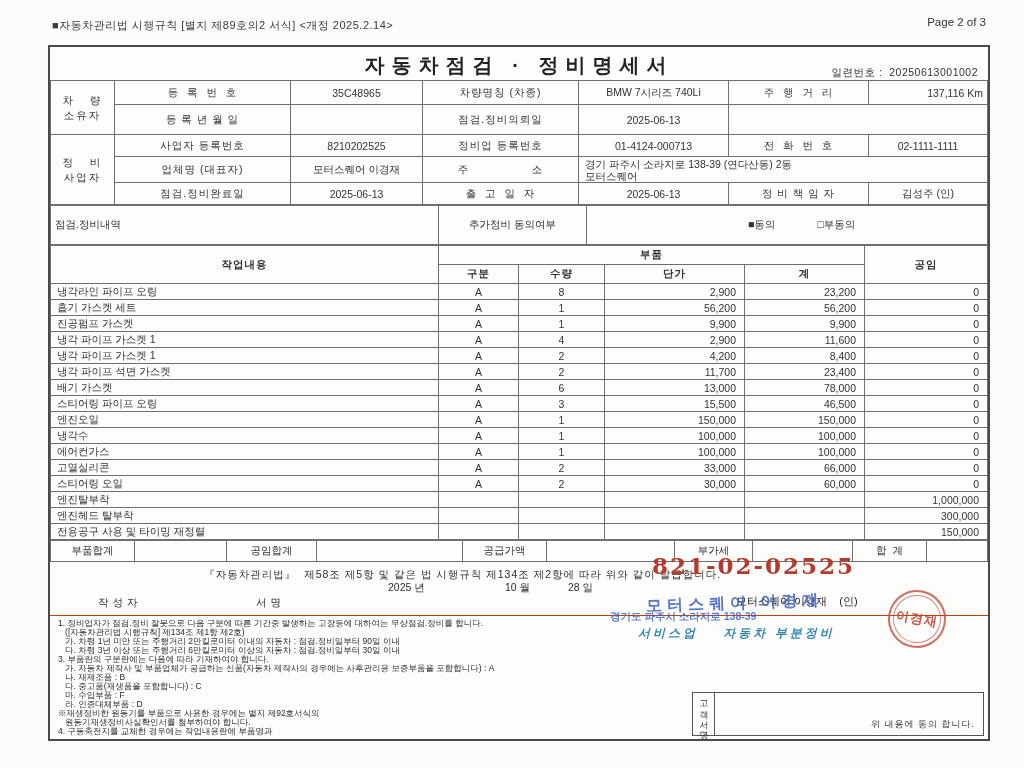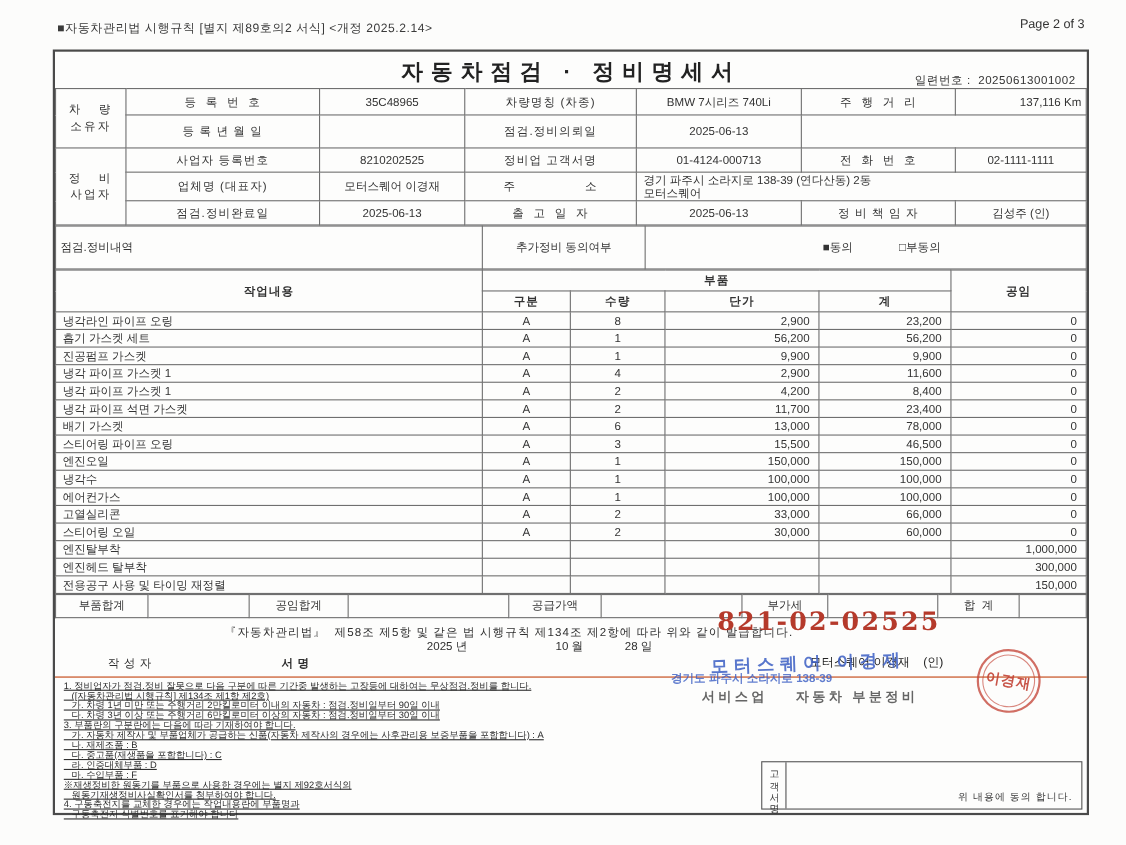--- a/index.html
+++ b/index.html
@@ -37,35 +37,35 @@
   .wname { padding-left:6px; }
   .work .r { padding-right:8px; }
 
   .totals td { height:21px; }
 
   .issue { position:relative; height:54px; border-bottom:1px solid #c2410c; font-size:10.5px; }
   .stmt { position:absolute; left:0; top:6px; width:88%; text-align:center; letter-spacing:1px; white-space:pre; }
   .dy { position:absolute; top:19px; white-space:pre; }
   .d-y { left:338px; } .d-m { left:455px; } .d-d { left:518px; }
   .writer { position:absolute; top:34px; letter-spacing:4px; white-space:pre; }
-  .w-1 { left:48px; } .w-2 { left:206px;font-weight:bold; }
+  .w-1 { left:48px; } .w-2 { left:206px; }
 
   
   .overlay { position:absolute; inset:0; pointer-events:none; }
   .overlay > * { position:absolute; }
   .stamp-no { left:602px; top:505px; font-family:"DejaVu Serif", serif; font-size:23px; font-weight:600; color:#b53a2b; letter-spacing:2px; }
   .name-printed { left:686px; top:547px; font-size:11px; color:#222; white-space:pre; }
   .name-blue { left:596px; top:546px; font-size:16px; font-weight:bold; color:#3c5fc4; letter-spacing:5px; opacity:.85; transform:rotate(-2deg); white-space:pre; }
   .addr-blue { left:560px; top:563px; font-size:10.5px; font-weight:bold; color:#3c5fc4; opacity:.8; white-space:pre; }
-  .biz-blue { left:588px; top:578px; font-size:12px; font-weight:bold; color:#404040; letter-spacing:3px; opacity:.8; white-space:pre; }
+  .biz-blue { left:588px; top:578px; font-size:12px; font-weight:bold; color:#0369a1; letter-spacing:3px; opacity:.8; white-space:pre;font-style:italic; }
   .seal { left:838px; top:543px; width:58px; height:58px; border:2px solid rgba(196,71,58,.85); border-radius:50%; transform:rotate(10deg); display:flex; align-items:center; justify-content:center; opacity:.92; }
   .seal::after { content:""; position:absolute; inset:3px; border:1px solid rgba(196,71,58,.7); border-radius:50%; }
   .seal span { font-size:13px; font-weight:bold; color:#c4473a; letter-spacing:1px; }
 
-  .fineprint { position:relative; height:148px; padding:3px 0 0 8px;text-decoration:underline; }
+  .fineprint { position:relative; height:148px; padding:3px 0 0 8px; }
   .fp-line { font-size:8.5px; line-height:9px; color:#2b2b2b; white-space:pre; }
 
   .cust-box { left:642px; top:645px; width:292px; height:44px; border:1px solid #555; background:rgba(255,255,255,.0); display:flex; }
   .cust-label { width:22px; border-right:1px solid #555; display:flex; align-items:center; justify-content:center; writing-mode:vertical-rl; text-orientation:upright; font-size:9px; letter-spacing:1px; color:#333; }
   .cust-body { position:relative; flex:1; }
   .agree { position:absolute; right:8px; bottom:4px; font-size:9px; letter-spacing:1px; color:#333; white-space:pre; }
 </style>
 </head>
 <body>
 
@@ -104,21 +104,21 @@
         <td class="lab">등 록 년 월 일</td>
         <td class="val"></td>
         <td class="lab">점검.정비의뢰일</td>
         <td class="val">2025-06-13</td>
         <td colspan="2"></td>
       </tr>
       <tr class="h22">
         <td class="grp" rowspan="3"><span>정   비</span><br><span>사업자</span></td>
         <td class="lab">사업자 등록번호</td>
         <td class="val">8210202525</td>
-        <td class="lab">정비업 고객서명</td>
+        <td class="lab">정비업 등록번호</td>
         <td class="val">01-4124-000713</td>
         <td class="lab">전  화  번  호</td>
         <td class="val">02-1111-1111</td>
       </tr>
       <tr class="h26">
         <td class="lab">업체명 (대표자)</td>
         <td class="val">모터스퀘어 이경재</td>
         <td class="lab">주                소</td>
         <td class="addr" colspan="3"><span>경기 파주시 소라지로 138-39 (연다산동) 2동</span><br><span>모터스퀘어</span></td>
       </tr>
@@ -361,26 +361,25 @@
     <div class="fineprint">
 
     <div class="fp-line">1. 정비업자가 점검.정비 잘못으로 다음 구분에 따른 기간중 발생하는 고장등에 대하여는 무상점검.정비를 합니다.</div>
         <div class="fp-line">   ([자동차관리법 시행규칙] 제134조 제1항 제2호)</div>
         <div class="fp-line">   가. 차령 1년 미만 또는 주행거리 2만킬로미터 이내의 자동차 : 점검.정비일부터 90일 이내</div>
         <div class="fp-line">   다. 차령 3년 이상 또는 주행거리 6만킬로미터 이상의 자동차 : 점검.정비일부터 30일 이내</div>
         <div class="fp-line">3. 부품란의 구분란에는 다음에 따라 기재하여야 합니다.</div>
         <div class="fp-line">   가. 자동차 제작사 및 부품업체가 공급하는 신품(자동차 제작사의 경우에는 사후관리용 보증부품을 포함합니다) : A</div>
         <div class="fp-line">   나. 재제조품 : B</div>
         <div class="fp-line">   다. 중고품(재생품을 포함합니다) : C</div>
+        <div class="fp-line">   마. 수입부품 : F</div>
         <div class="fp-line">   라. 인증대체부품 : D</div>
-        <div class="fp-line">   마. 수입부품 : F</div>
         <div class="fp-line">※재생정비한 원동기를 부품으로 사용한 경우에는 별지 제92호서식의</div>
         <div class="fp-line">   원동기재생정비사실확인서를 첨부하여야 합니다.</div>
         <div class="fp-line">4. 구동축전지를 교체한 경우에는 작업내용란에 부품명과</div>
-        <div class="fp-line">   구동축전지 식별번호를 표기해야 합니다</div>
       </div>
 
     <div class="overlay">
       <div class="stamp-no">821-02-02525</div>
       <div class="name-printed">모터스퀘어 이경재    (인)</div>
       <div class="name-blue">모터스퀘어 이경재</div>
       <div class="addr-blue">경기도 파주시 소라지로 138-39</div>
       <div class="biz-blue">서비스업    자동차 부분정비</div>
       <div class="seal">
           <span>이경재</span>

